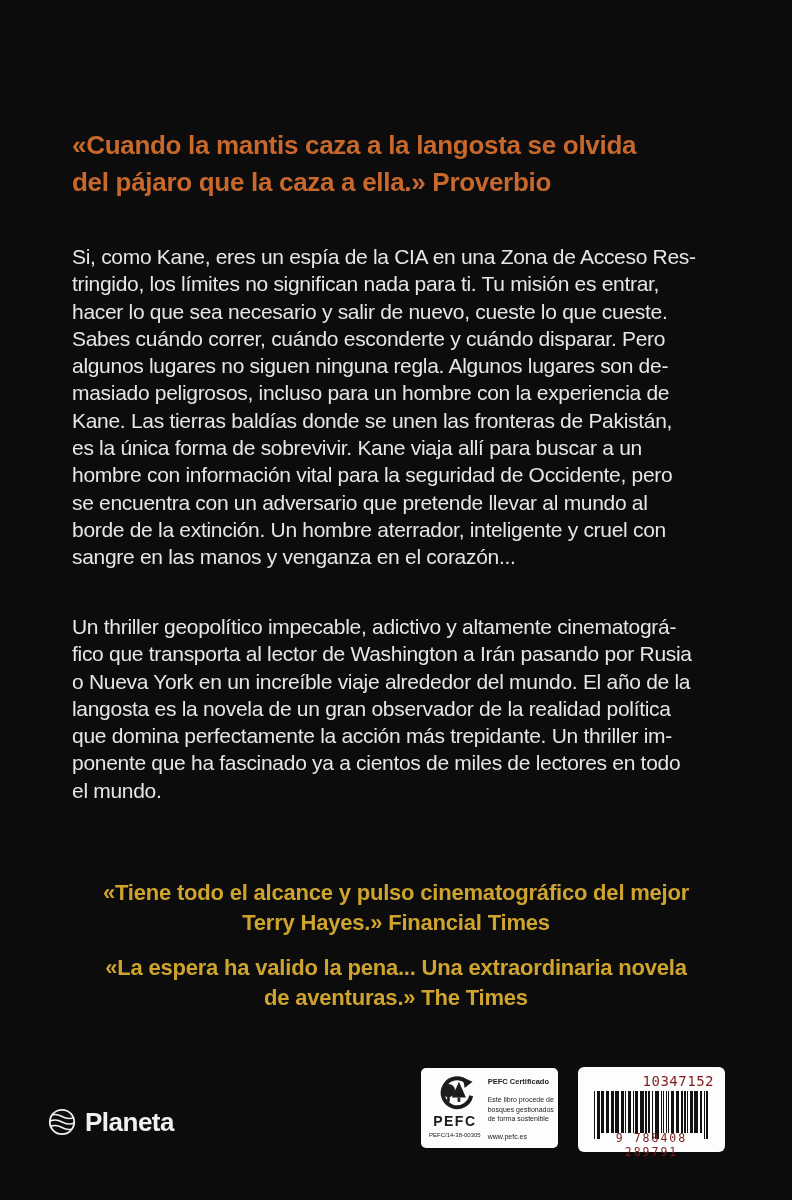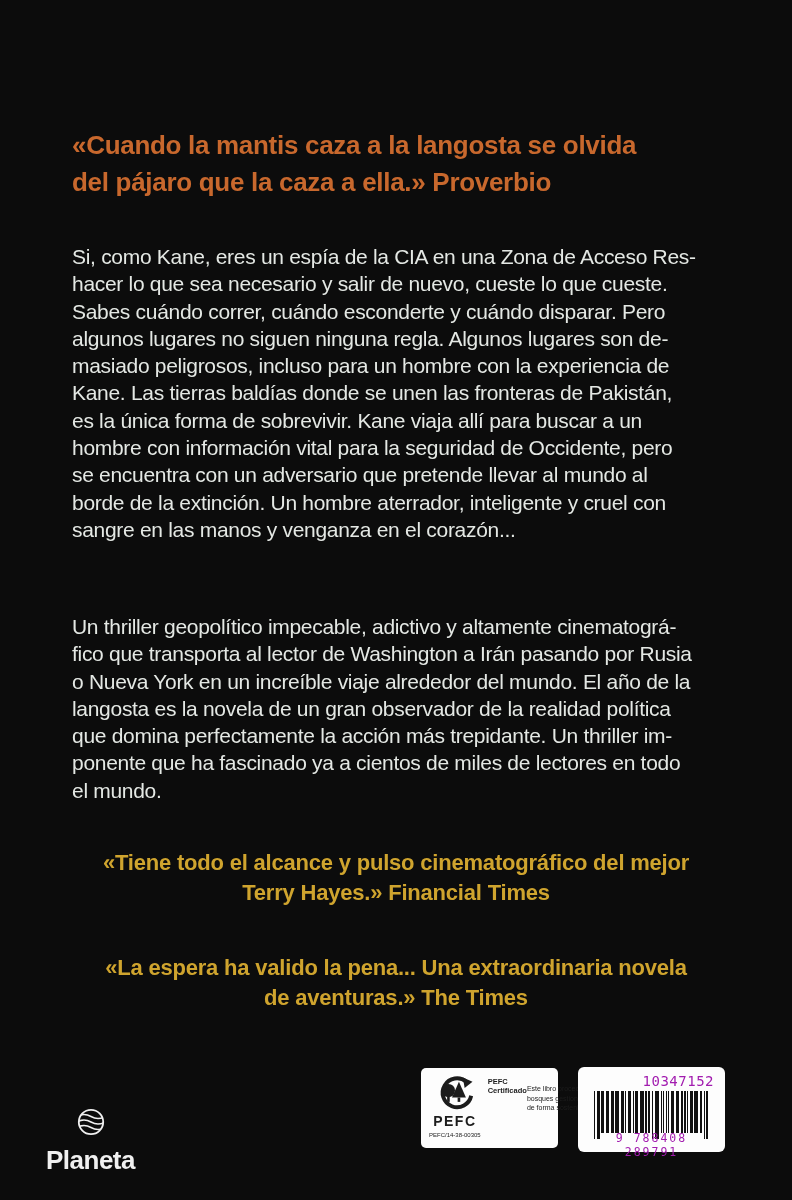--- a/index.html
+++ b/index.html
@@ -26,50 +26,50 @@
   }
   .synopsis { top:243px; }
   .review   { top:613px; }
 
   
   .press-quote {
     position:absolute; left:72px; width:648px; text-align:center;
     color:var(--yellow,#cfa42e);
     font-size:22px; line-height:30px; font-weight:bold; letter-spacing:-0.2px;
   }
-  .q1 { top:848px;text-align:center; }
+  .q1 { top:878px;text-align:center; }
   .q2 { top:953px; }
 
   
   .publisher {
     position:absolute; left:46px; top:1106px;
-    display:flex; align-items:center; gap:7px; color:#f0f0f0;flex-direction:column;
+    display:flex; align-items:center; gap:7px; color:#f0f0f0;
   }
   .publisher .name { font-size:26px; font-weight:600; letter-spacing:-0.5px; }
 
   
   .pefc-box {
     position:absolute; left:421px; top:1068px; width:137px; height:80px;
     background:#fdfdfd; border-radius:5px; box-sizing:border-box;
     display:flex; gap:7px; padding:7px 8px 5px 8px; color:#1c1c1c;
   }
   .pefc-left  { width:54px; display:flex; flex-direction:column; align-items:center; }
   .pefc-word  { font-size:14px; font-weight:bold; letter-spacing:1.5px; line-height:14px; margin-top:1px; }
   .pefc-code  { font-size:6px; margin-top:4px; white-space:nowrap; }
-  .pefc-right { flex:1; display:flex; flex-direction:row; font-size:7px;justify-content:flex-end; }
+  .pefc-right { flex:1; display:flex; flex-direction:column; font-size:7px;justify-content:flex-end; }
   .pefc-title { font-size:7.5px; font-weight:bold; margin-top:2px; }
   .pefc-desc  { margin-top:9px; line-height:9.5px; }
   .pefc-desc .line { letter-spacing:0; }
   .pefc-web   { margin-top:auto; margin-bottom:3px; }
 
   
   .barcode-box {
     position:absolute; left:578px; top:1067px; width:147px; height:85px;
     background:#fdfdfd; border-radius:6px; box-sizing:border-box;
-    padding:6px 11px 5px 11px; color:#a21caf;
+    padding:6px 11px 5px 11px; color:#7f1d1d;
   }
   .bc-top {
     text-align:right; font-size:14px; letter-spacing:0.5px; line-height:16px;
     font-family:"DejaVu Sans Mono", monospace;
   }
   .bc-bars {
     margin-top:2px; height:48px;
     display:flex; align-items:flex-start; justify-content:center;
   }
   .bc-bars .bar { background:#111; }
@@ -83,20 +83,21 @@
 
 <div class="page" style="--bg: #0c0c0c; --orange: #c8682d; --yellow: #cfa42e; --body: #e4e8e4;">
 
   <div class="epigraph">
       <div class="line"><span>«Cuando la mantis caza a la langosta se olvida</span></div>
       <div class="line"><span>del pájaro que la caza a ella.» Proverbio</span></div>
     </div>
 
   <div class="body-text synopsis">
       <div class="line"><span>Si, como Kane, eres un espía de la CIA en una Zona de Acceso Res-</span></div>
+      <div class="line"><span>tringido, los límites no significan nada para ti. Tu misión es entrar,</span></div>
       <div class="line"><span>hacer lo que sea necesario y salir de nuevo, cueste lo que cueste.</span></div>
       <div class="line"><span>Sabes cuándo correr, cuándo esconderte y cuándo disparar. Pero</span></div>
       <div class="line"><span>algunos lugares no siguen ninguna regla. Algunos lugares son de-</span></div>
       <div class="line"><span>masiado peligrosos, incluso para un hombre con la experiencia de</span></div>
       <div class="line"><span>Kane. Las tierras baldías donde se unen las fronteras de Pakistán,</span></div>
       <div class="line"><span>es la única forma de sobrevivir. Kane viaja allí para buscar a un</span></div>
       <div class="line"><span>hombre con información vital para la seguridad de Occidente, pero</span></div>
       <div class="line"><span>se encuentra con un adversario que pretende llevar al mundo al</span></div>
       <div class="line"><span>borde de la extinción. Un hombre aterrador, inteligente y cruel con</span></div>
       <div class="line"><span>sangre en las manos y venganza en el corazón...</span></div>

